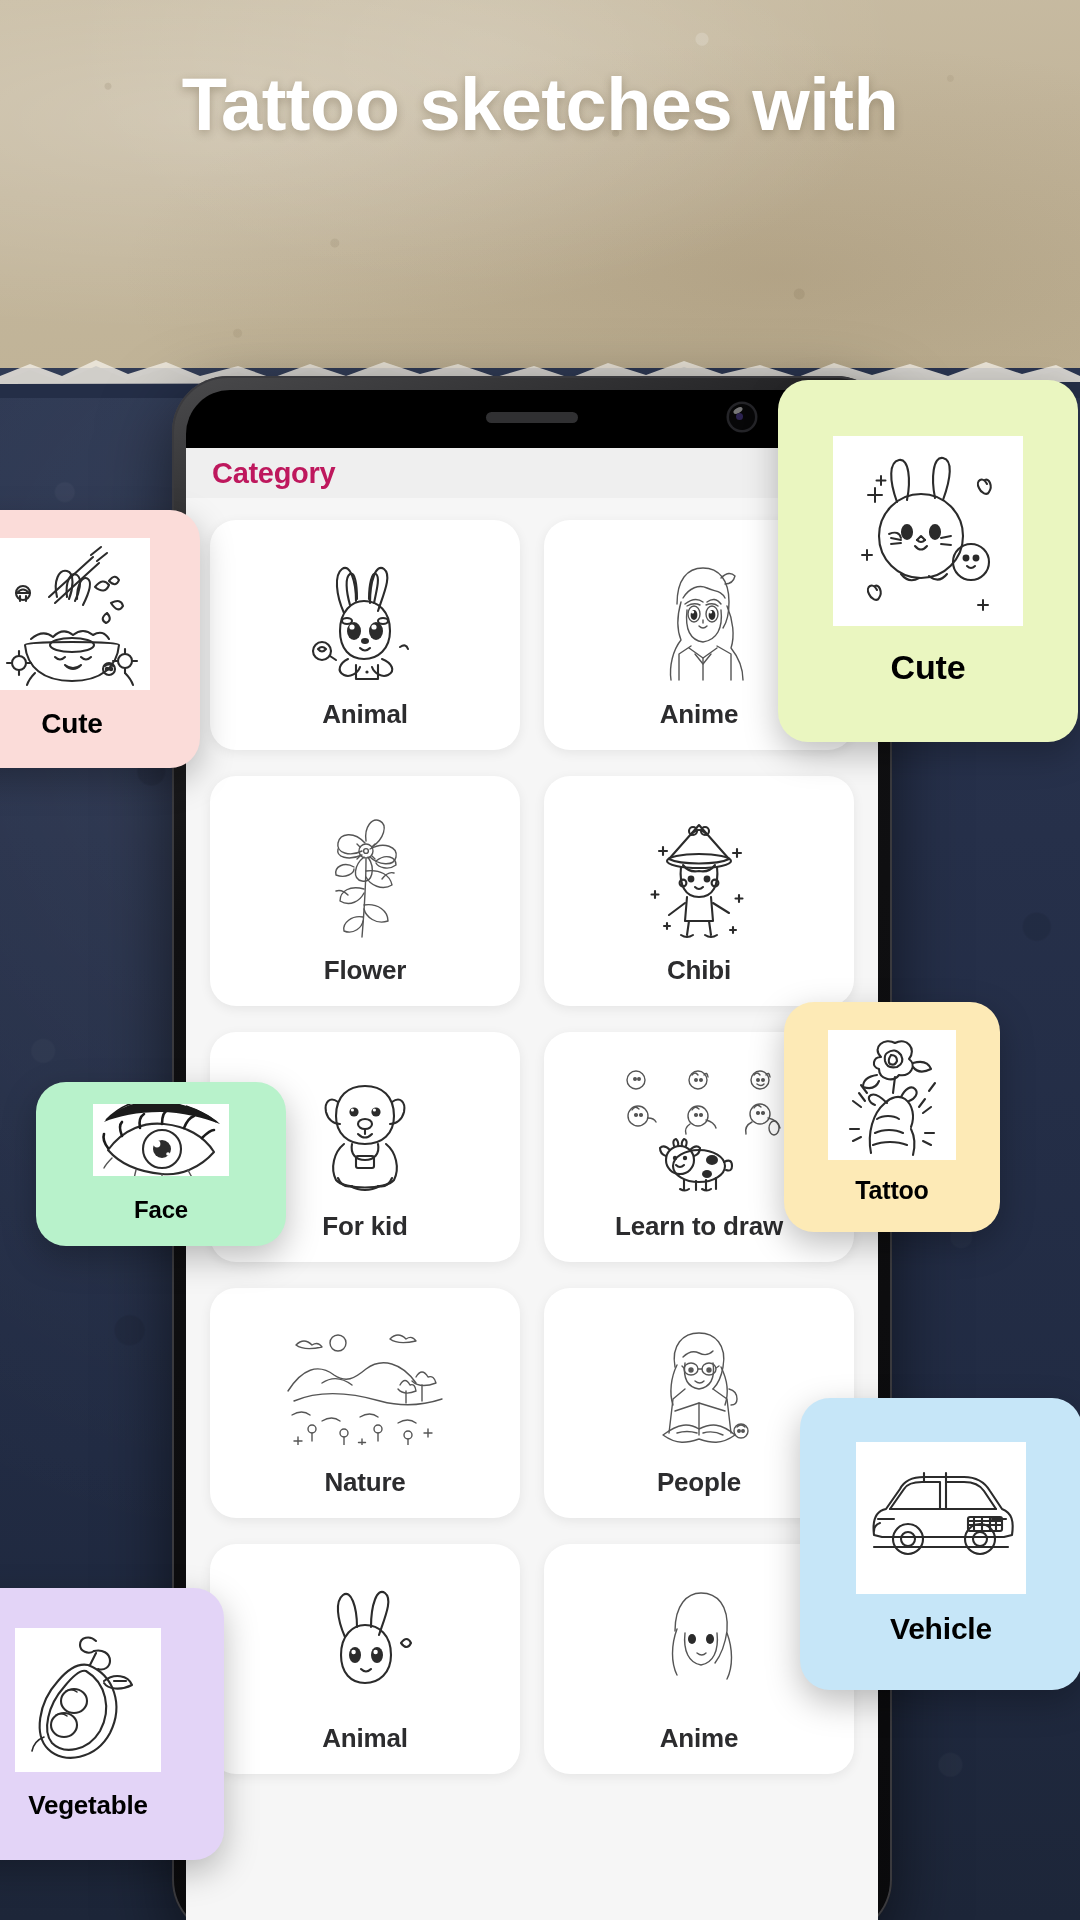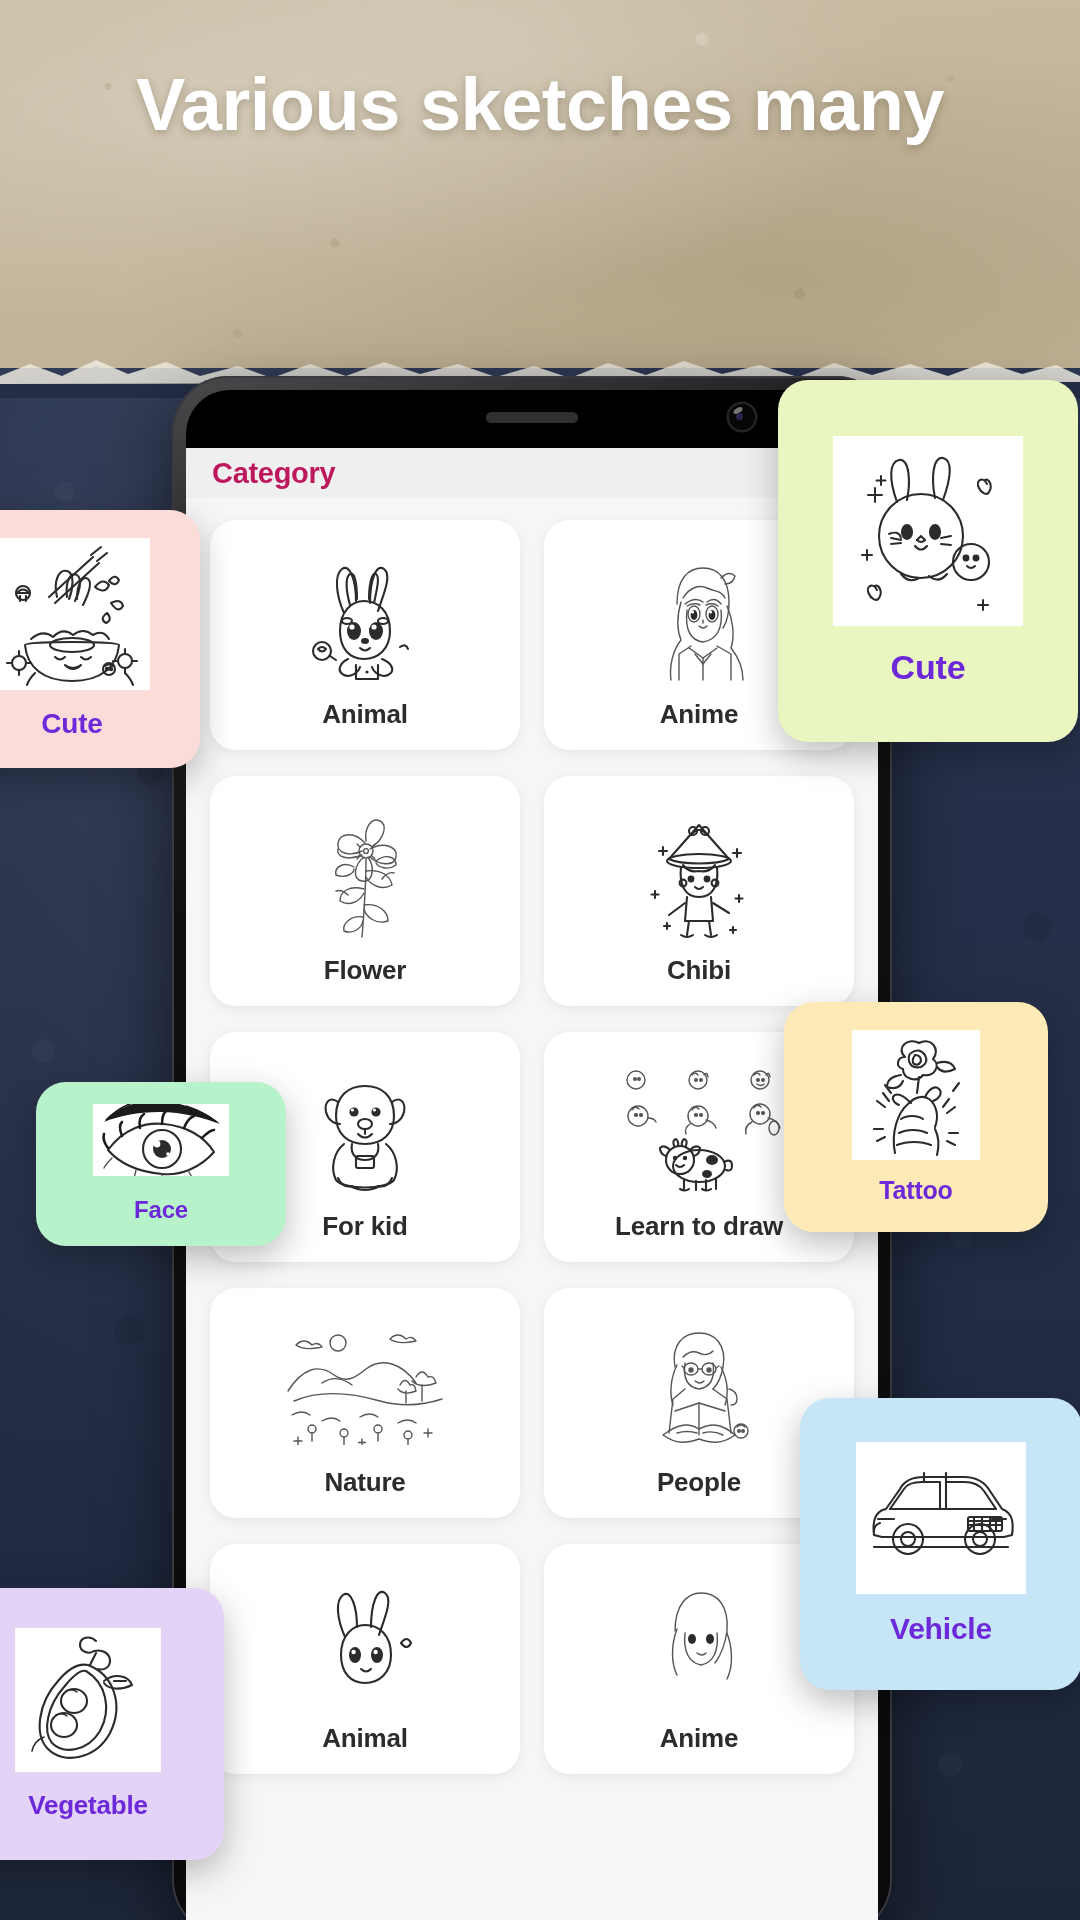--- a/index.html
+++ b/index.html
@@ -127,35 +127,35 @@
   .badge{
     position:absolute; z-index:12; border-radius:30px;
     box-shadow:0 12px 34px rgba(0,0,0,.26);
     display:flex; flex-direction:column; align-items:center;
     justify-content:center; padding:22px 18px;
   }
   .badge .thumb{
     background:#fff; display:flex; align-items:center; justify-content:center;
     overflow:hidden;
   }
-  .badge .blabel{ font-weight:700; color:#6d28d9; letter-spacing:-.2px; }
+  .badge .blabel{ font-weight:700; color:#000000; letter-spacing:-.2px; }
 
   #badge-food{ left:-56px; top:510px; width:256px; height:258px; background:#fbdcd9; }
   #badge-food .thumb{ width:156px; height:152px; }
   #badge-food .blabel{ font-size:28px; margin-top:18px; }
 
   #badge-cute{ left:778px; top:380px; width:300px; height:362px; background:#eaf6c0; }
   #badge-cute .thumb{ width:190px; height:190px; }
   #badge-cute .blabel{ font-size:34px; margin-top:22px; }
 
   #badge-face{ left:36px; top:1082px; width:250px; height:164px; background:#b8f2cb; }
   #badge-face .thumb{ width:136px; height:96px; }
   #badge-face .blabel{ font-size:24px; margin-top:20px; }
 
-  #badge-tattoo{ left:784px; top:1002px; width:264px; height:230px; background:#fdeab6; }
+  #badge-tattoo{ left:784px; top:1002px; width:216px; height:230px; background:#fdeab6; }
   #badge-tattoo .thumb{ width:128px; height:130px; }
   #badge-tattoo .blabel{ font-size:25px; margin-top:16px; }
 
   #badge-vehicle{ left:800px; top:1398px; width:282px; height:292px; background:#c6e6f8; }
   #badge-vehicle .thumb{ width:170px; height:152px; }
   #badge-vehicle .blabel{ font-size:30px; margin-top:18px; }
 
   #badge-vegetable{ left:-48px; top:1588px; width:272px; height:272px; background:#e3d4f7; }
   #badge-vegetable .thumb{ width:146px; height:144px; }
   #badge-vegetable .blabel{ font-size:26px; margin-top:18px; }
@@ -168,21 +168,21 @@
 <body>
 
 <div class="bg-top"></div>
 <div class="bg-bottom"></div>
 <svg class="torn" viewBox="0 0 1080 46" preserveAspectRatio="none">
   <path d="M0,30 L30,18 L62,30 L96,14 L128,28 L166,16 L200,30 L238,20 L272,32 L310,18 L346,30 L384,16 L420,28 L458,18 L496,31 L534,20 L570,32 L608,17 L646,29 L684,15 L722,28 L760,19 L798,31 L834,17 L872,29 L910,18 L948,30 L986,16 L1022,28 L1056,19 L1080,30 L1080,46 L0,46 Z" fill="#242e47"></path>
   <path d="M0,24 L30,12 L62,24 L96,8 L128,22 L166,10 L200,24 L238,14 L272,26 L310,12 L346,24 L384,10 L420,22 L458,12 L496,25 L534,14 L570,26 L608,11 L646,23 L684,9 L722,22 L760,13 L798,25 L834,11 L872,23 L910,12 L948,24 L986,10 L1022,22 L1056,13 L1080,24 L1080,30 L0,32 Z" fill="#efeae0" opacity=".85"></path>
 </svg>
 
 <div class="headline">
-  <div>Various sketches many</div>
+  <div>Tattoo sketches with</div>
 </div>
 
 <div class="phone">
   <div class="phone-body"></div>
   <div class="phone-screen">
 
     <div class="speaker"></div>
     <div class="camera">
       <div class="cam-glint"></div>
     </div>

